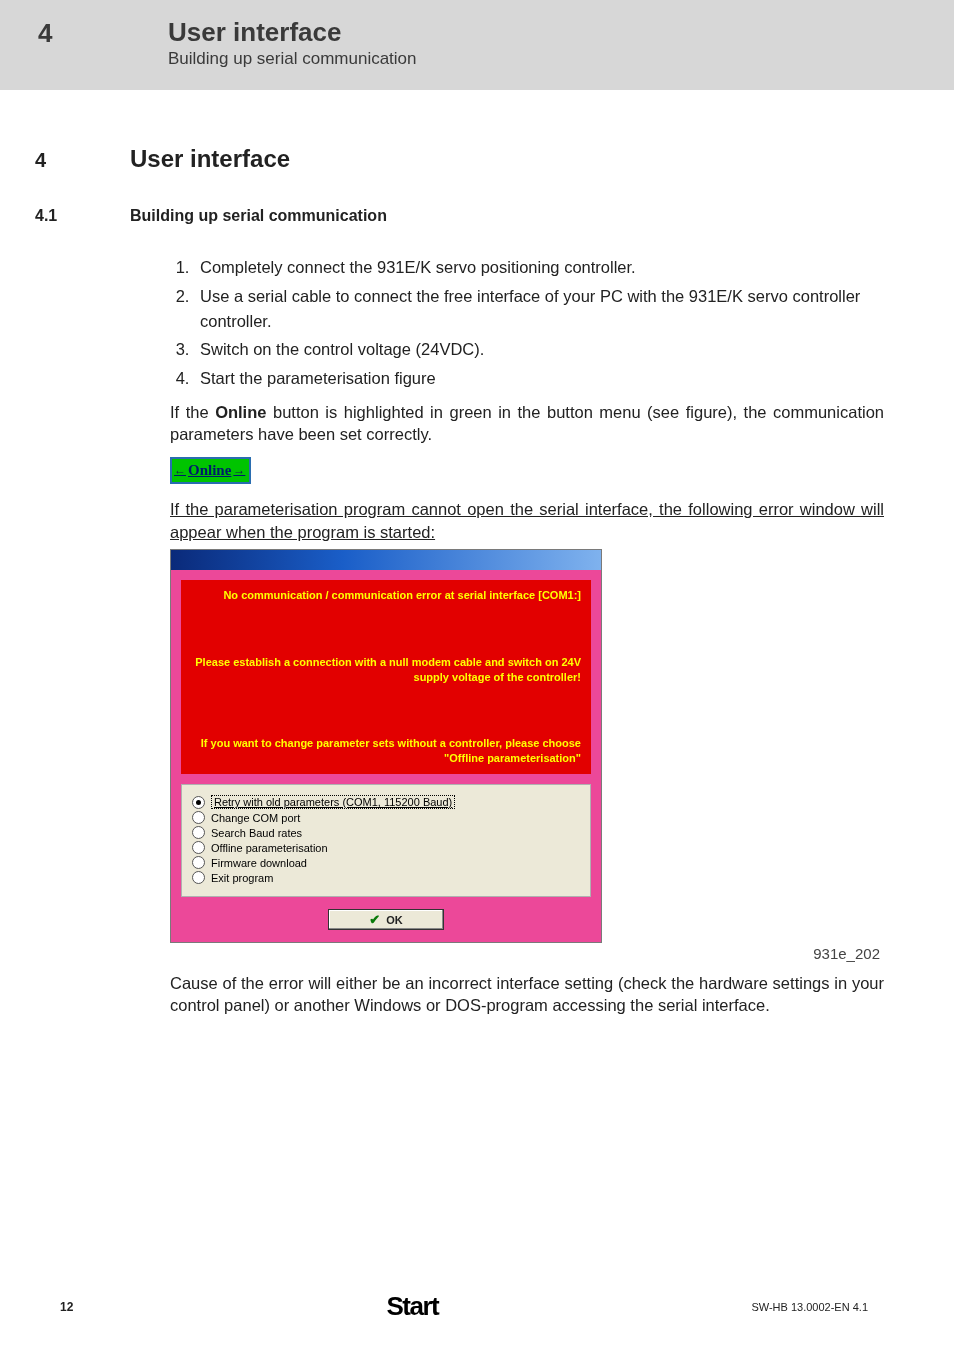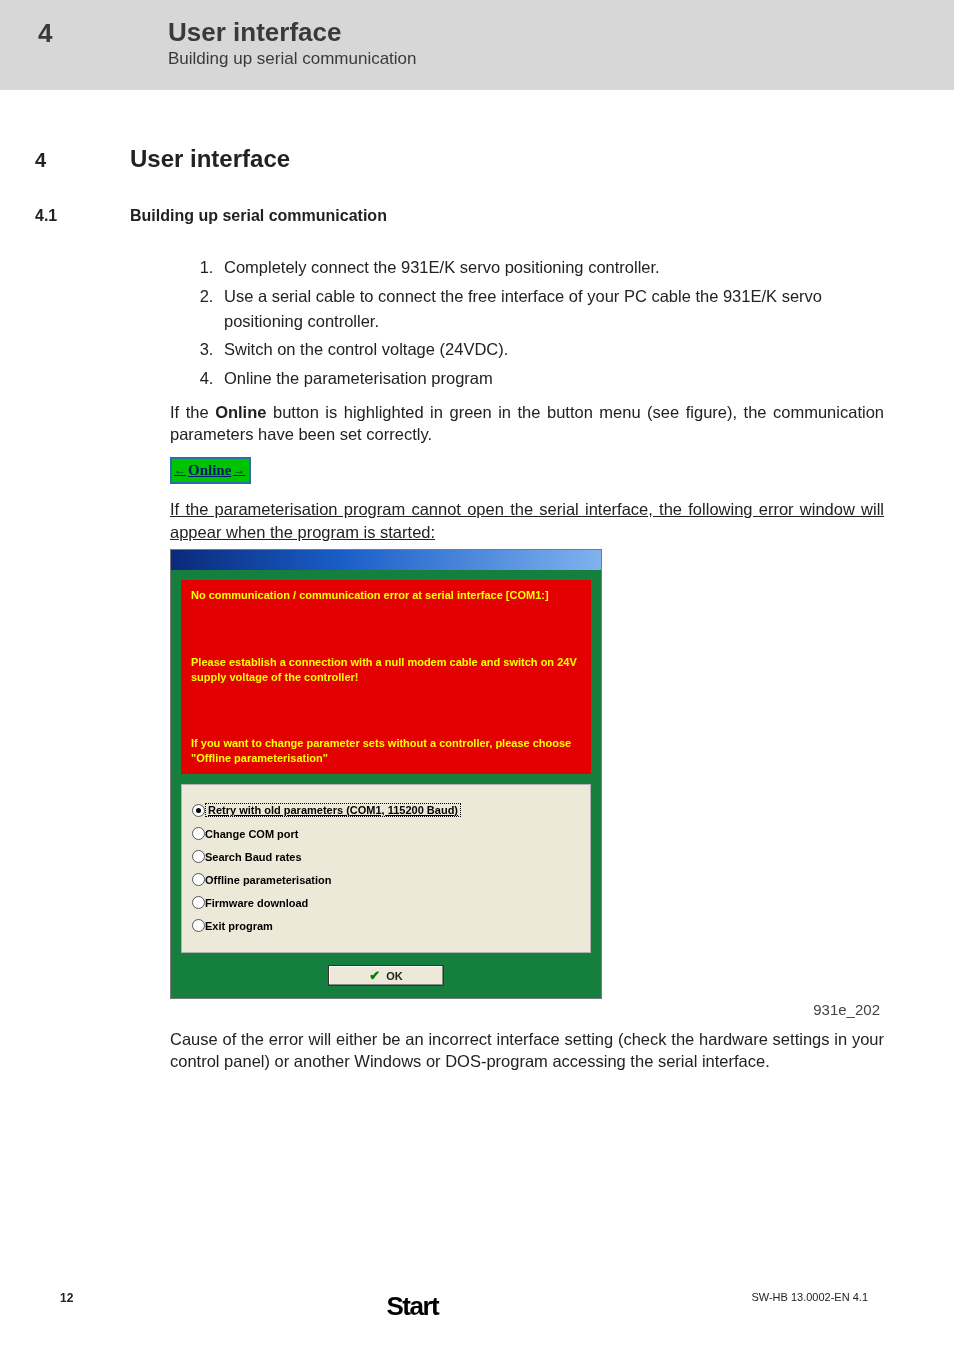--- a/index.html
+++ b/index.html
@@ -90,21 +90,20 @@
   }
   ol.steps {
     margin: 4px 0 10px 0;
     padding-left: 24px;
     font-size: 16.5px;
     line-height: 1.5;
   }
   ol.steps li {
     margin-bottom: 4px;
     padding-left: 6px;
-    margin-left: 24px;
   }
   
   .online-btn {
     display: inline-block;
     border: 2px solid #2a6db0;
     background: #00c400;
     padding: 3px 4px 3px 2px;
     margin: 6px 0 14px 0;
   }
   .online-btn-inner {
@@ -118,23 +117,24 @@
     text-decoration: underline;
   }
   .online-btn-inner .arrow {
     font-size: 12px;
     color: #0a1a4a;
   }
   
   .dialog {
     width: 430px;
     border: 1px solid #7a7a7a;
-    background: #15803d;
+    background: #ec4899;
     margin: 6px 0 2px 0;
     font-family: Tahoma, Arial, sans-serif;
+    text-align: right;
   }
   .dlg-titlebar {
     height: 20px;
     background: linear-gradient(90deg, #0a2a7a 0%, #1a5ec8 40%, #7fb2ee 100%);
   }
   .dlg-redbox {
     margin: 10px;
     background: #e20000;
     color: #ffff00;
     font-size: 11px;
@@ -155,22 +155,23 @@
     margin: 4px 10px 12px 10px;
     border: 1px solid #b0b0b0;
     background: #ece9d8;
     padding: 8px 10px 10px 10px;
     font-size: 11px;
     color: #000;
   }
   .opt {
     display: flex;
     align-items: center;
-    margin: 10px 0;
-    font-weight: 700;
+    gap: 6px;
+    margin: 2px 0;
+    font-weight: 400;
   }
   .radio {
     width: 11px;
     height: 11px;
     border: 1px solid #555;
     border-radius: 50%;
     background: #fff;
     display: inline-flex;
     align-items: center;
     justify-content: center;
@@ -214,21 +215,21 @@
     text-align: right;
     margin: 2px 4px 10px 0;
   }
   
   .footer {
     position: absolute;
     bottom: 28px;
     left: 0;
     width: 938px;
     display: flex;
-    align-items: flex-start;
+    align-items: center;
     justify-content: space-between;
     padding: 0 70px 0 60px;
     box-sizing: border-box;
   }
   .page-num {
     font-size: 12px;
     font-weight: 700;
     color: #222;
   }
   .brand {
@@ -266,23 +267,23 @@
     <div class="sec-h2-row">
       <div class="sec-num" style="font-size:16px;">4.1</div>
       <div class="sec-h2">Building up serial communication</div>
     </div>
 
     <div class="body-block">
 
 
       <ol class="steps">
         <li>Completely connect the 931E/K servo positioning controller.</li>
-        <li>Use a serial cable to connect the free interface of your PC cable the 931E/K servo positioning controller.</li>
+        <li>Use a serial cable to connect the free interface of your PC with the 931E/K servo controller controller.</li>
         <li>Switch on the control voltage (24VDC).</li>
-        <li>Online the parameterisation program</li>
+        <li>Start the parameterisation figure</li>
       </ol>
 
       <p class="para" style="text-align:justify;">
         <span>If the </span><b>Online</b><span> button is highlighted in green in the button menu (see figure), the communication parameters have been set correctly.</span>
       </p>
 
       <div class="online-btn">
         <span class="online-btn-inner">
           <span class="arrow">←</span>
           <span>Online</span>

